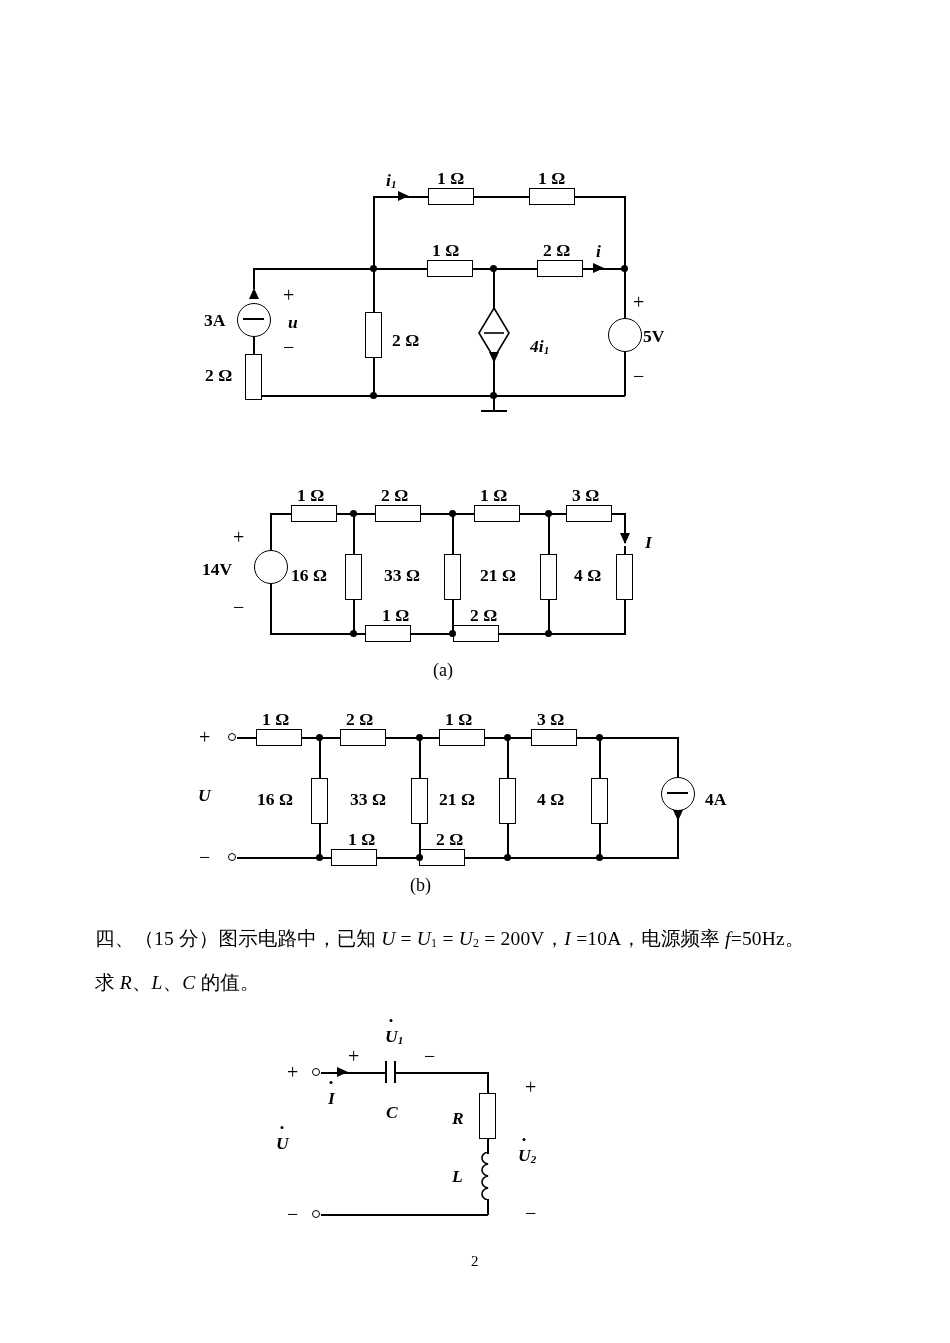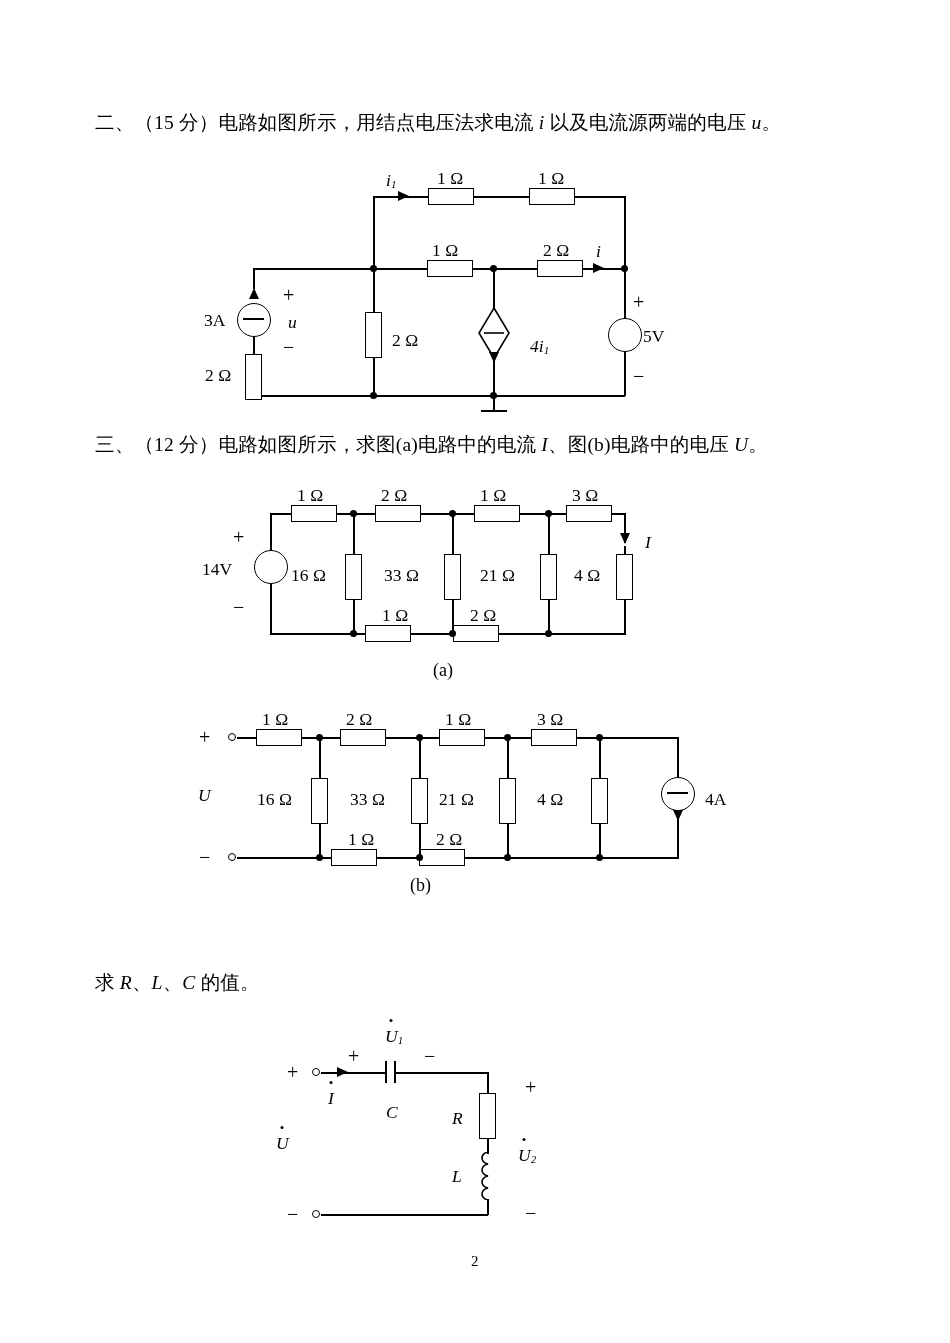--- a/index.html
+++ b/index.html
@@ -52,21 +52,21 @@
   .src .bar{
     position:absolute;left:5px;top:14.2px;width:21px;height:1.6px;background:#000;
   }
 
   .diamond{
     position:absolute;width:32px;height:52px;
   }
   .diamond svg{display:block;}
 
   .lbl{
-    position:absolute;font-size:17.5px;white-space:nowrap;
+    position:absolute;font-size:17.5px;white-space:nowrap;font-weight:bold;
   }
   .lbl.it{font-style:italic;}
   .lbl sub{font-size:11px;vertical-align:-2px;font-style:italic;}
   .sign{position:absolute;font-size:20px;line-height:1;}
 
   .arrow{position:absolute;width:0;height:0;}
   .arr-r{border-top:5.5px solid transparent;border-bottom:5.5px solid transparent;border-left:11px solid #000;}
   .arr-d{border-left:5.5px solid transparent;border-right:5.5px solid transparent;border-top:11px solid #000;}
   .arr-u{border-left:5.5px solid transparent;border-right:5.5px solid transparent;border-bottom:11px solid #000;}
 
@@ -83,23 +83,20 @@
   .ph .dot{
     position:absolute;left:50%;top:-7px;transform:translateX(-50%);
     width:3px;height:3px;border-radius:50%;background:#000;
   }
 </style>
 </head>
 <body>
 
 <div class="page">
 
-  <div class="qtext" style="left:95px;top:108px;">
-    <span>二、（15 分）电路如图所示，用结点电压法求电流 </span><i>i</i><span> 以及电流源两端的电压 </span><i>u</i><span>。</span>
-  </div>
 
   <div>
 
     <div class="wire wv" style="left:373px;top:196px;height:73px;"></div>
     <div class="wire wh" style="left:373px;top:196px;width:56px;"></div>
     <div class="res h" style="left:428px;top:188px;"></div>
     <div class="lbl" style="left:437px;top:168px;">1 Ω</div>
     <div class="wire wh" style="left:473px;top:196px;width:57px;"></div>
     <div class="res h" style="left:529px;top:188px;"></div>
     <div class="lbl" style="left:538px;top:168px;">1 Ω</div>
@@ -164,23 +161,20 @@
     <div class="lbl it" style="left:288px;top:312px;">u</div>
     <div class="sign" style="left:283px;top:337px;">−</div>
 
     <div class="sign" style="left:633px;top:292px;">+</div>
     <div class="src" style="left:608px;top:318px;"></div>
     <div class="lbl" style="left:643px;top:326px;">5V</div>
     <div class="sign" style="left:633px;top:366px;">−</div>
     <div class="node" style="left:621px;top:265px;"></div>
   </div>
 
-  <div class="qtext" style="left:95px;top:430px;">
-    <span>三、（12 分）电路如图所示，求图(a)电路中的电流 </span><i>I</i><span>、图(b)电路中的电压 </span><i>U</i><span>。</span>
-  </div>
 
   <div>
 
     <div class="wire wh" style="left:270px;top:513px;width:22px;"></div>
     <div class="res h" style="left:291px;top:505px;"></div>
     <div class="lbl" style="left:297px;top:485px;">1 Ω</div>
     <div class="wire wh" style="left:336px;top:513px;width:40px;"></div>
     <div class="res h" style="left:375px;top:505px;"></div>
     <div class="lbl" style="left:381px;top:485px;">2 Ω</div>
     <div class="wire wh" style="left:420px;top:513px;width:55px;"></div>
@@ -297,20 +291,23 @@
     <div class="wire wv" style="left:677px;top:737px;height:41px;"></div>
     <div class="src" style="left:661px;top:777px;">
       <div class="bar"></div>
     </div>
     <div class="arrow arr-d" style="left:672.5px;top:810px;"></div>
     <div class="lbl" style="left:705px;top:789px;">4A</div>
     <div class="wire wv" style="left:677px;top:819px;height:39px;"></div>
   </div>
   <div class="figlabel" style="left:410px;top:875px;">(b)</div>
 
+  <div class="qtext" style="left:95px;top:924px;">
+    <span>四、（15 分）图示电路中，已知 </span><i>U</i><span> = </span><i>U</i><sub>1</sub><span> = </span><i>U</i><sub>2</sub><span> = 200V，</span><i>I</i><span> =10A，电源频率 </span><i>f</i><span>=50Hz。</span>
+  </div>
   <div class="qtext" style="left:95px;top:968px;">
     <span>求 </span><i>R</i><span>、</span><i>L</i><span>、</span><i>C</i><span> 的值。</span>
   </div>
 
   <div>
     <div class="sign" style="left:287px;top:1062px;">+</div>
     <div class="term" style="left:312px;top:1068px;"></div>
     <div class="sign" style="left:287px;top:1204px;">−</div>
     <div class="term" style="left:312px;top:1210px;"></div>
 

